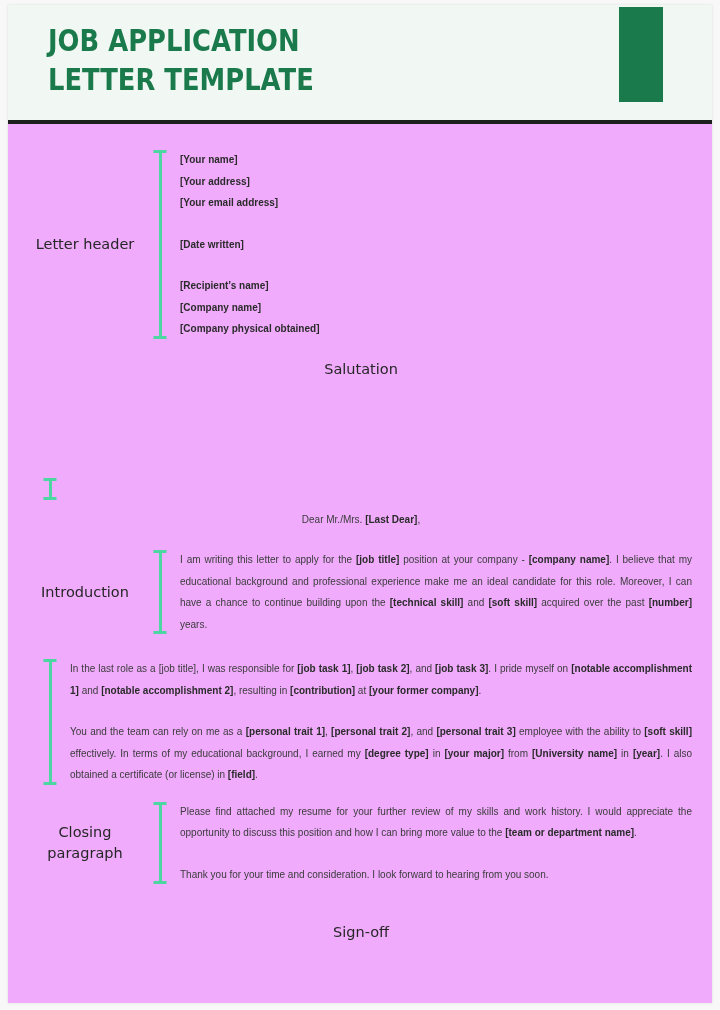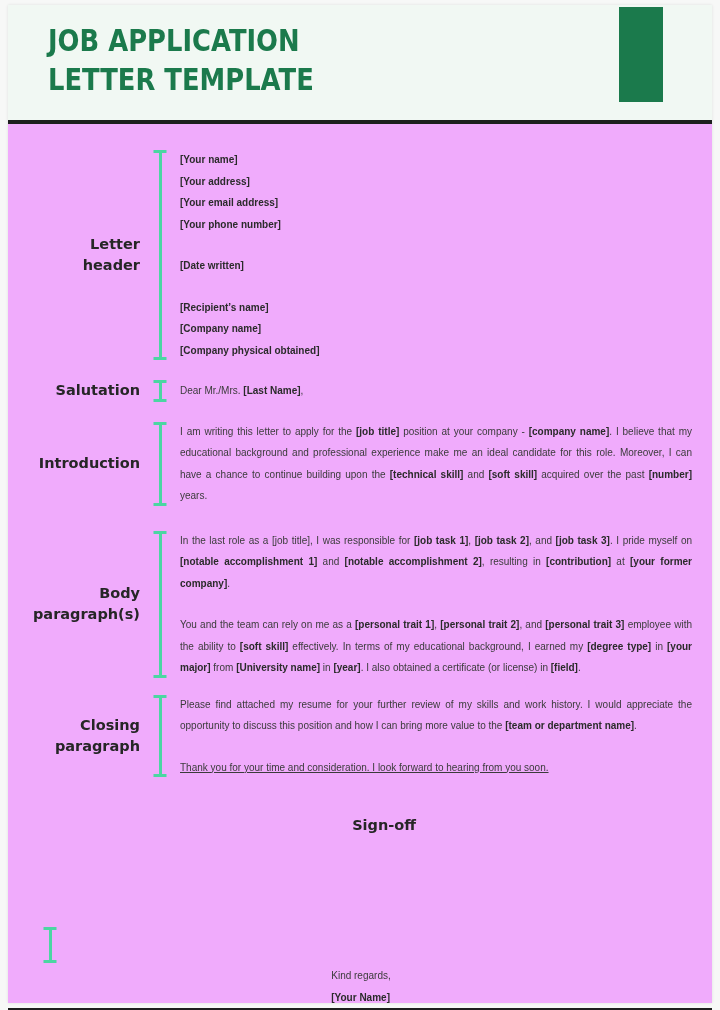--- a/index.html
+++ b/index.html
@@ -42,23 +42,23 @@
   
   .letter-body {
     flex:1 1 auto;
     padding:25px 20px 0 22px;
     box-sizing:border-box;
     color:#3b3b3b;
   }
   .section-row { display:flex; align-items:center; }
   .section-label {
     flex:0 0 110px; width:110px;
-    text-align:right;
+    text-align:center;
     font-family:"DejaVu Sans", sans-serif;
-    font-weight:700;
+    font-weight:400;
     font-size:14.5px; line-height:21px;
     color:#262626;
   }
   .bracket-col {
     flex:0 0 40px; width:40px;
     align-self:stretch;
     display:flex; align-items:center; justify-content:center;
   }
   .bracket {
     width:3px; background:#4bd6a2; position:relative;
@@ -75,21 +75,21 @@
     font-size:10px; line-height:21.5px;
     color:#3b3b3b;
   }
   .block + .block { margin-top:20px; }
   .para { margin:0; text-align:justify; }
   .line { white-space:nowrap; }
   .ph { font-weight:700; color:#2b2b2b; }
   
   .section-row { margin-bottom:20px; }
   .section-row.sec-letter-header   { margin-bottom:19px; }
-  .section-row.sec-salutation      { margin-bottom:19px; }
+  .section-row.sec-salutation      { margin-bottom:19px;flex-direction:column; }
   .section-row.sec-introduction    { margin-bottom:23px; }
   .section-row.sec-body-paragraphs { margin-bottom:15px; }
   .section-row.sec-closing-paragraph { margin-bottom:37px; }
   .section-row.sec-sign-off        { margin-bottom:0;flex-direction:column; }
   
   .doc-footer {
     flex:0 0 67px; height:67px;
     background:#e9f5ee;
     display:flex; align-items:center; justify-content:center;
   }
@@ -117,56 +117,54 @@
       <div class="section-row sec-letter-header">
         <div class="section-label">Letter header</div>
         <div class="bracket-col">
           <div class="bracket stretch"></div>
         </div>
         <div class="section-content">
           <div class="block">
             <div class="line hline-wrap"><span class="ph">[Your name]</span></div>
             <div class="line hline-wrap"><span class="ph">[Your address]</span></div>
             <div class="line hline-wrap"><span class="ph">[Your email address]</span></div>
-            <div class="line hline-wrap"><span class="ph">[Your phone number]</span></div>
           </div>
           <div class="block">
             <div class="line hline-wrap"><span class="ph">[Date written]</span></div>
           </div>
           <div class="block">
             <div class="line hline-wrap"><span class="ph">[Recipient’s name]</span></div>
             <div class="line hline-wrap"><span class="ph">[Company name]</span></div>
             <div class="line hline-wrap"><span class="ph">[Company physical obtained]</span></div>
           </div>
         </div>
       </div>
       <div class="section-row sec-salutation">
         <div class="section-label">Salutation</div>
         <div class="bracket-col">
           <div class="bracket" style="height: 20px;"></div>
         </div>
         <div class="section-content">
           <div class="block">
-            <p class="para" style="text-align: left;"><span>Dear Mr./Mrs. </span><span class="ph">[Last Name]</span><span>,</span></p>
+            <p class="para" style="text-align: left;"><span>Dear Mr./Mrs. </span><span class="ph">[Last Dear]</span><span>,</span></p>
           </div>
         </div>
       </div>
       <div class="section-row sec-introduction">
         <div class="section-label">Introduction</div>
         <div class="bracket-col">
           <div class="bracket stretch"></div>
         </div>
         <div class="section-content">
           <div class="block">
             <p class="para"><span>I am writing this letter to apply for the </span><span class="ph">[job title]</span><span> position at your company - </span><span class="ph">[company name]</span><span>. I believe that my educational background and professional experience make me an ideal candidate for this role. Moreover, I can have a chance to continue building upon the </span><span class="ph">[technical skill]</span><span> and </span><span class="ph">[soft skill]</span><span> acquired over the past </span><span class="ph">[number]</span><span> years.</span></p>
           </div>
         </div>
       </div>
       <div class="section-row sec-body-paragraphs">
-        <div class="section-label">Body paragraph(s)</div>
         <div class="bracket-col">
           <div class="bracket stretch"></div>
         </div>
         <div class="section-content">
           <div class="block">
             <p class="para"><span>In the last role as a [job title], I was responsible for </span><span class="ph">[job task 1]</span><span>, </span><span class="ph">[job task 2]</span><span>, and </span><span class="ph">[job task 3]</span><span>. I pride myself on </span><span class="ph">[notable accomplishment 1]</span><span> and </span><span class="ph">[notable accomplishment 2]</span><span>, resulting in </span><span class="ph">[contribution]</span><span> at </span><span class="ph">[your former company]</span><span>.</span></p>
           </div>
           <div class="block">
             <p class="para"><span>You and the team can rely on me as a </span><span class="ph">[personal trait 1]</span><span>, </span><span class="ph">[personal trait 2]</span><span>, and </span><span class="ph">[personal trait 3]</span><span> employee with the ability to </span><span class="ph">[soft skill]</span><span> effectively. In terms of my educational background, I earned my </span><span class="ph">[degree type]</span><span> in </span><span class="ph">[your major]</span><span> from </span><span class="ph">[University name]</span><span> in </span><span class="ph">[year]</span><span>. I also obtained a certificate (or license) in </span><span class="ph">[field]</span><span>.</span></p>
           </div>
@@ -175,21 +173,21 @@
       <div class="section-row sec-closing-paragraph">
         <div class="section-label">Closing paragraph</div>
         <div class="bracket-col">
           <div class="bracket stretch"></div>
         </div>
         <div class="section-content">
           <div class="block">
             <p class="para"><span>Please find attached my resume for your further review of my skills and work history. I would appreciate the opportunity to discuss this position and how I can bring more value to the </span><span class="ph">[team or department name]</span><span>.</span></p>
           </div>
           <div class="block">
-            <p class="para" style="text-align: left; text-decoration: underline;"><span>Thank you for your time and consideration. I look forward to hearing from you soon.</span></p>
+            <p class="para" style="text-align: left;"><span>Thank you for your time and consideration. I look forward to hearing from you soon.</span></p>
           </div>
         </div>
       </div>
       <div class="section-row sec-sign-off">
         <div class="section-label">Sign-off</div>
         <div class="bracket-col">
           <div class="bracket" style="height: 34px;"></div>
         </div>
         <div class="section-content">
           <div class="block">

